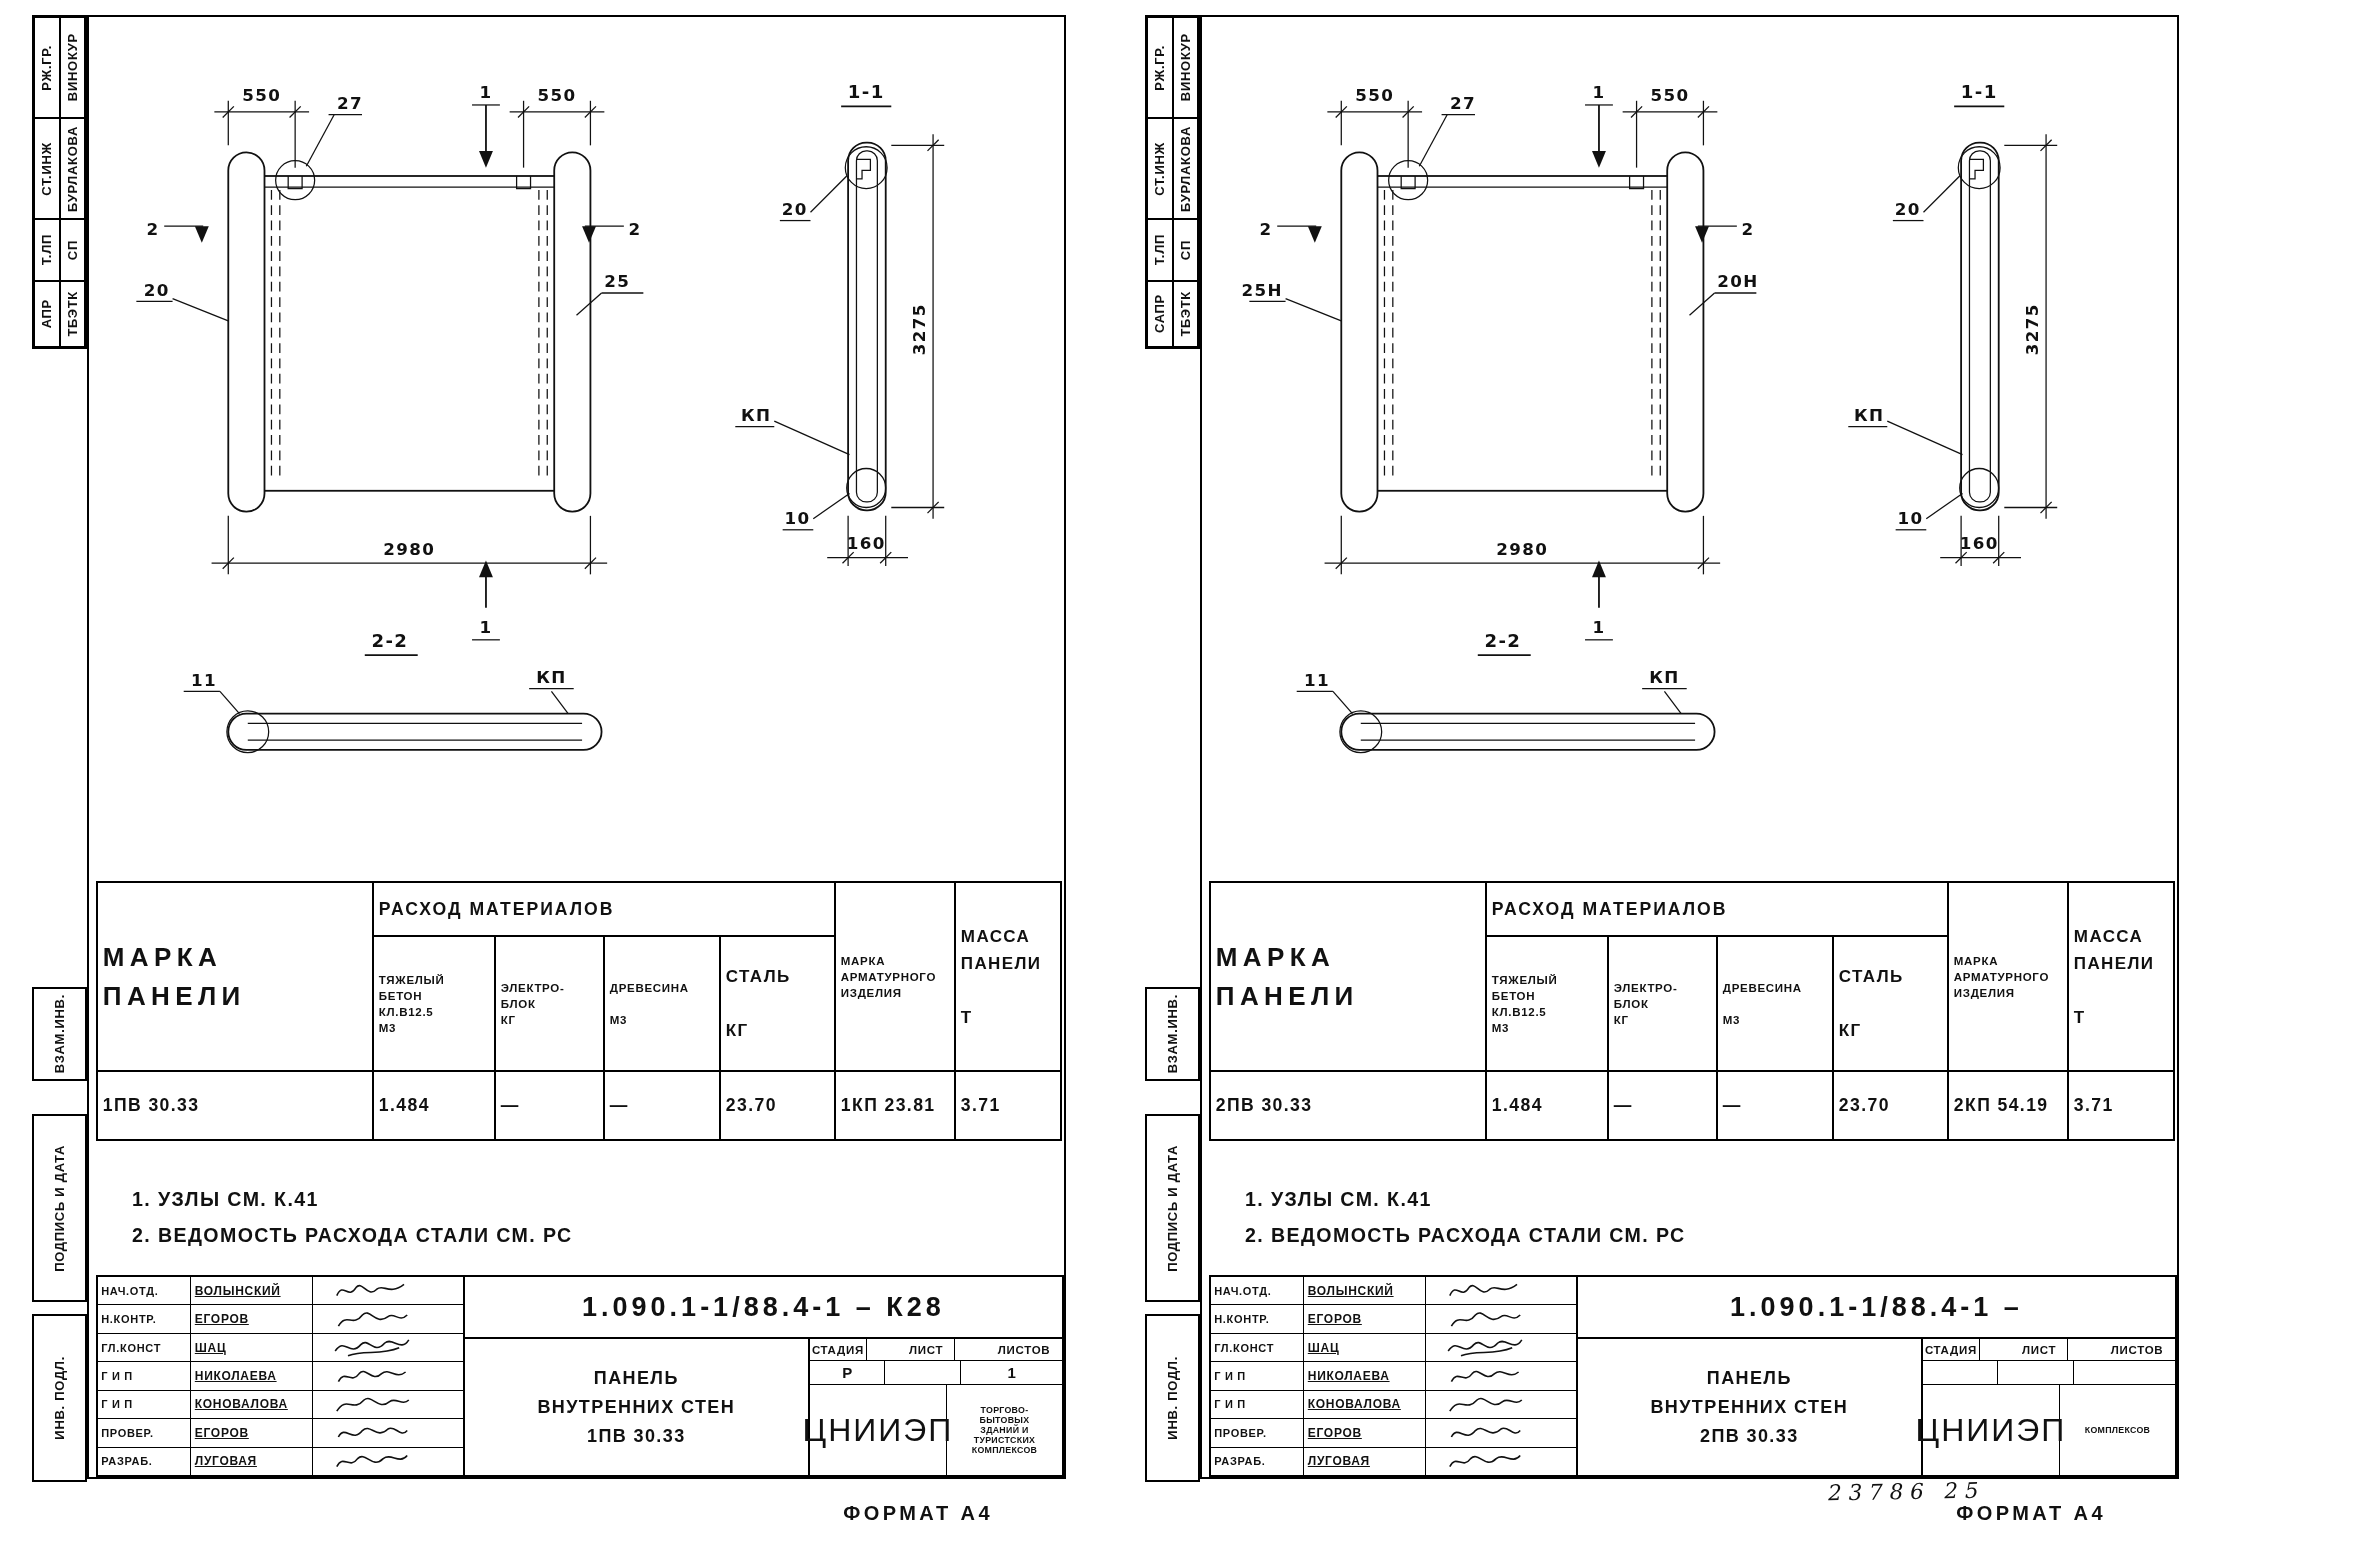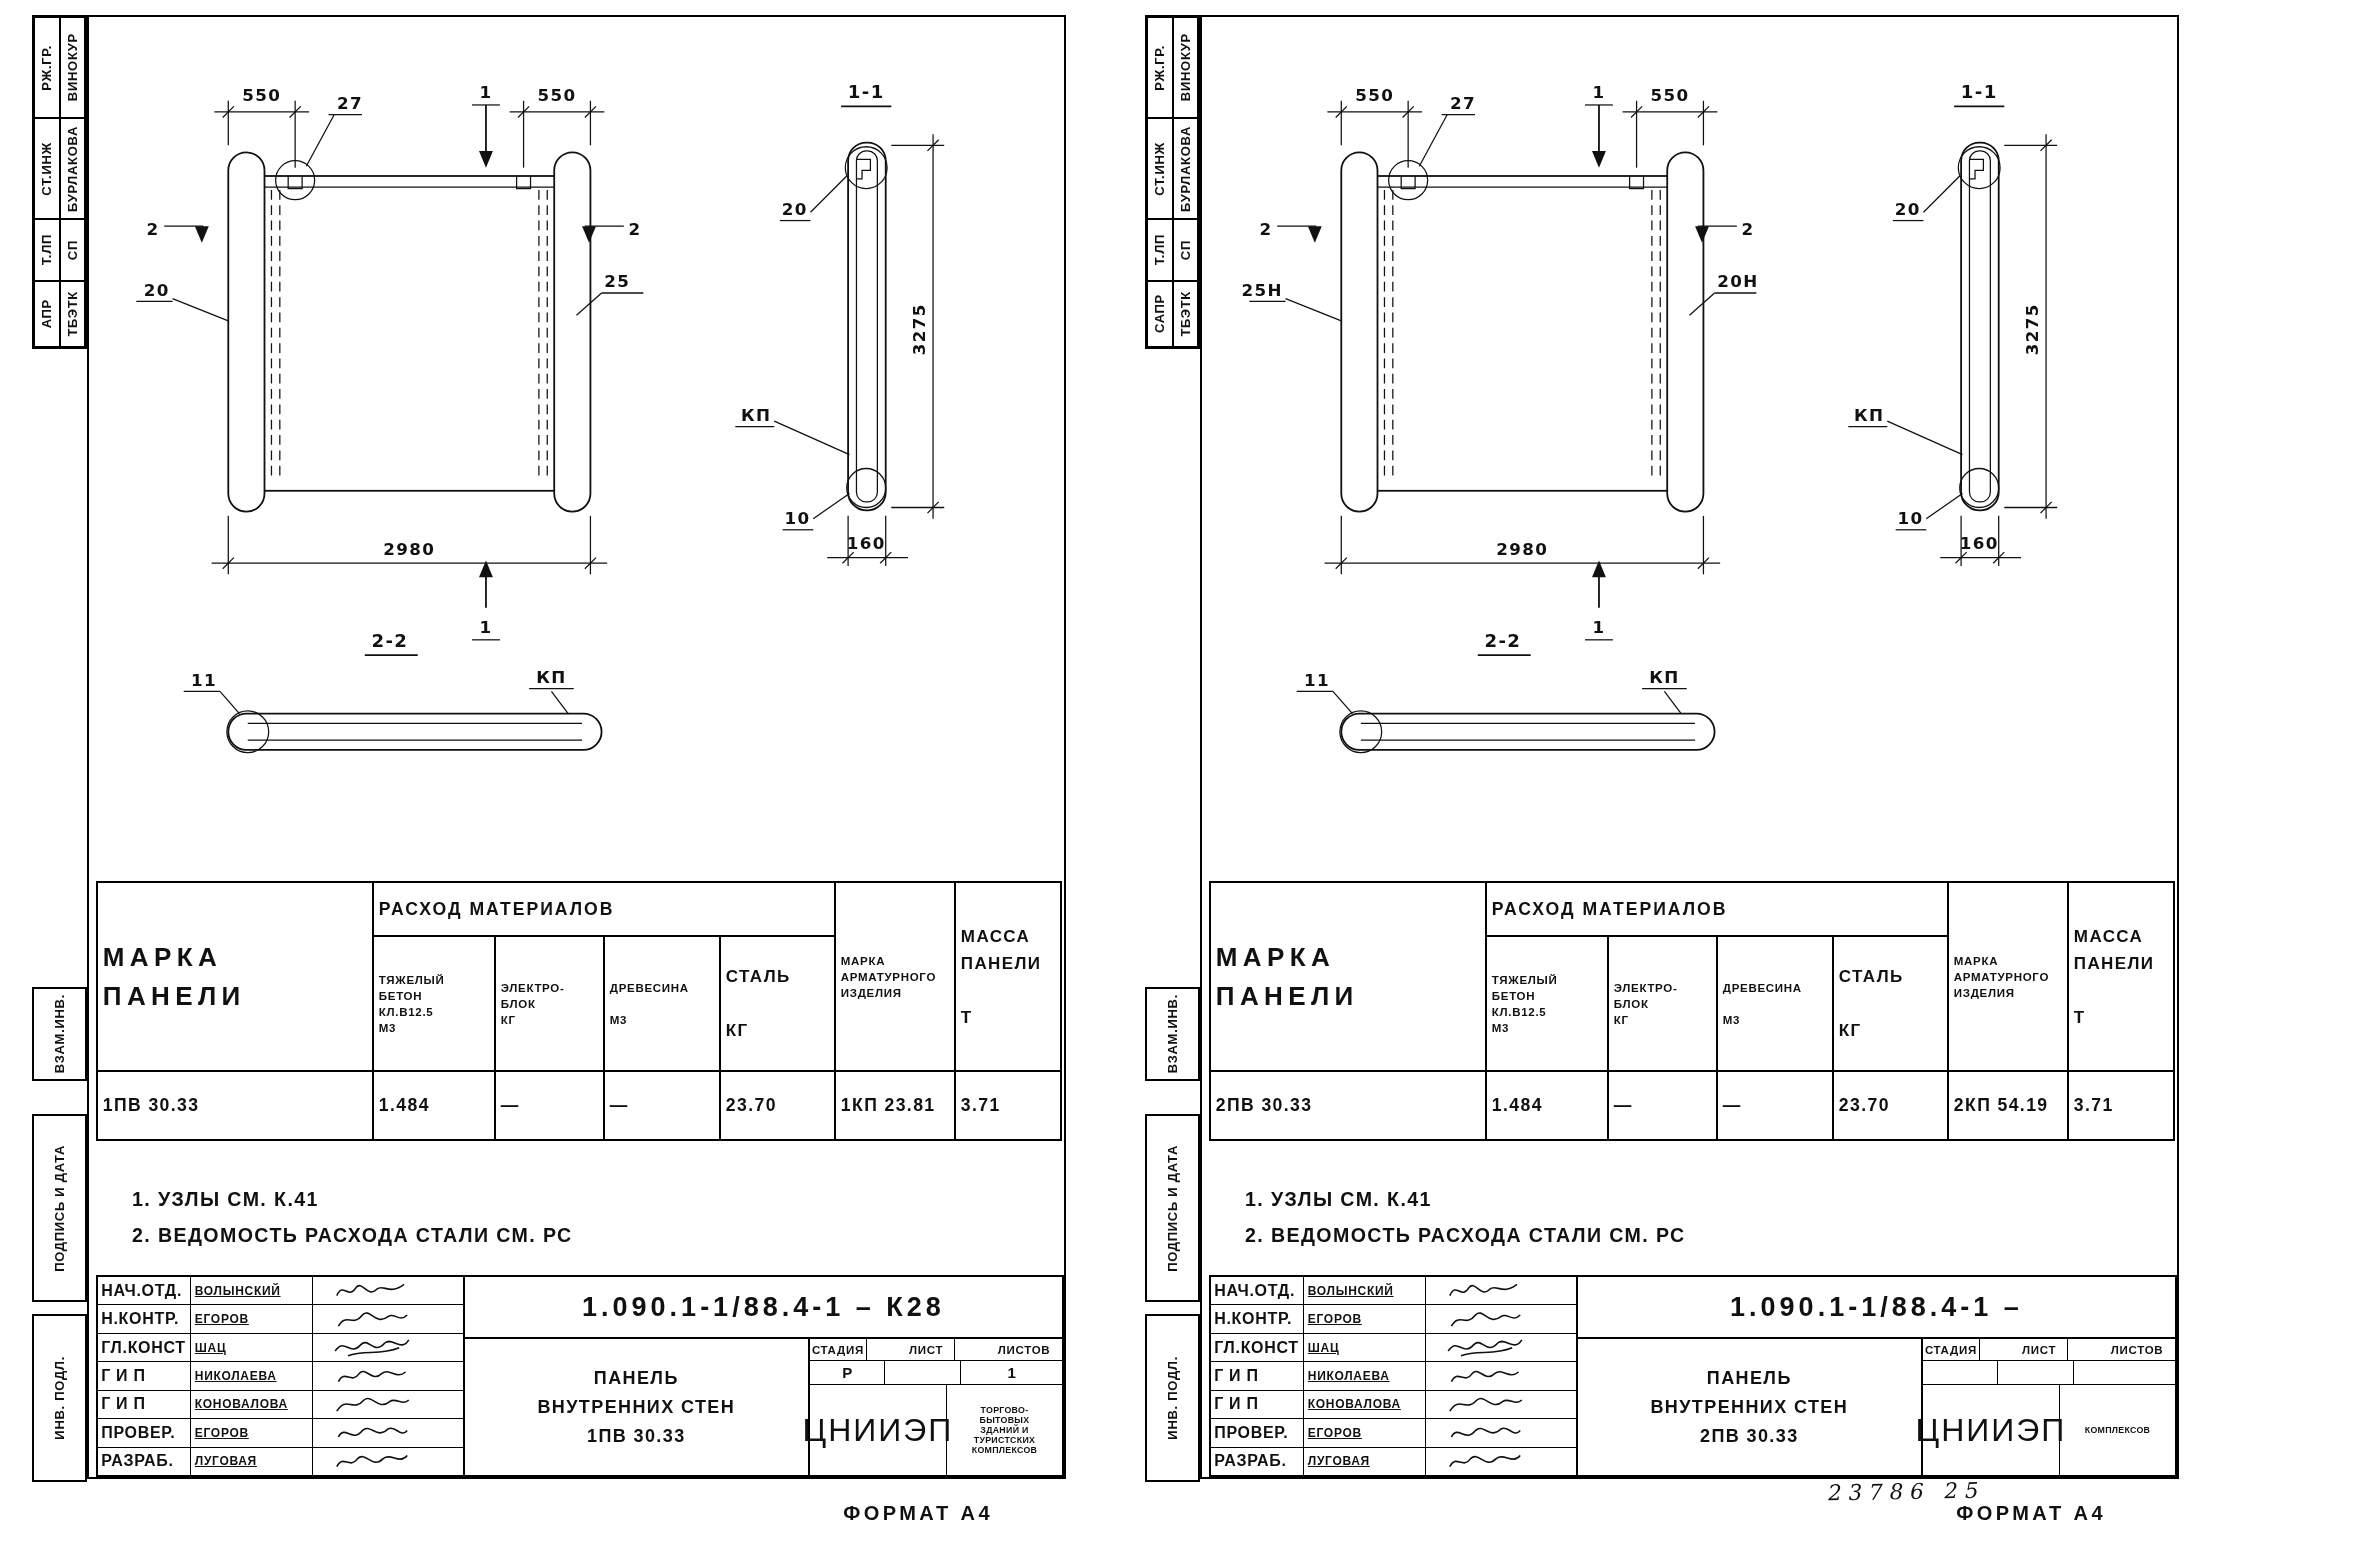--- a/index.html
+++ b/index.html
@@ -50,21 +50,21 @@
   
   .notes{position:absolute;top:1164px;left:43px;font-size:19.6px;font-weight:bold;
          letter-spacing:1.4px;line-height:36px;}
 
   
   .tblock{position:absolute;left:6.8px;right:0;bottom:0;height:198px;border:2px solid #000;
           box-sizing:content-box;display:flex;background:#fff;}
   .sig-col{width:365px;border-right:2px solid #000;display:flex;flex-direction:column;}
   .sig-row{flex:1;display:flex;border-bottom:1.4px solid #000;}
   .sig-row:last-child{border-bottom:none;}
-  .sig-role{width:93px;border-right:1.4px solid #000;font-size:16px;font-weight:bold;
+  .sig-role{width:93px;border-right:1.4px solid #000;font-size:11px;font-weight:bold;
             display:flex;align-items:center;padding-left:3.4px;letter-spacing:0.7px;box-sizing:border-box;}
   .sig-name{width:122px;border-right:1.4px solid #000;font-size:12px;font-weight:bold;
             display:flex;align-items:center;padding-left:4px;letter-spacing:0.7px;box-sizing:border-box;text-decoration:underline;}
   .sig-sign{flex:1;position:relative;overflow:hidden;}
   .sig-svg{position:absolute;left:5.4px;top:1.4px;width:108px;height:24px;}
   .sig-svg path{stroke:#111;stroke-width:2;fill:none;}
   .right-col{flex:1;display:flex;flex-direction:column;}
   .doc-row{height:60px;border-bottom:2px solid #000;display:flex;align-items:center;justify-content:center;
            font-size:27px;font-weight:bold;letter-spacing:4px;}
   .lower{flex:1;display:flex;}

